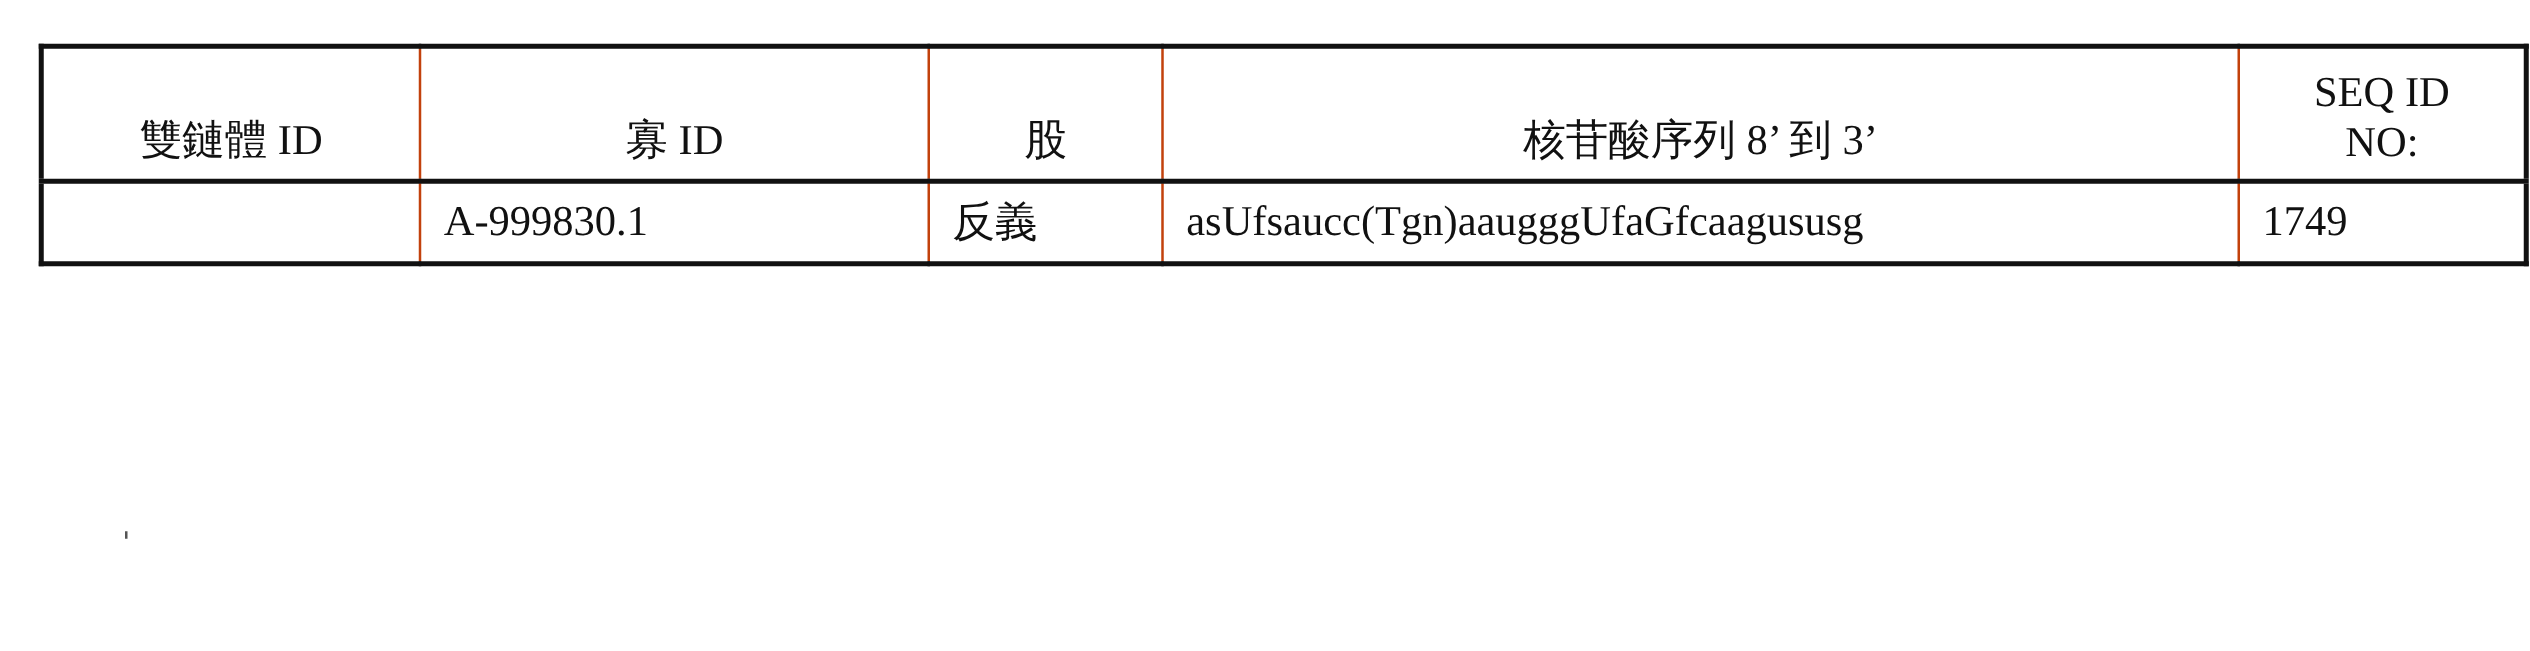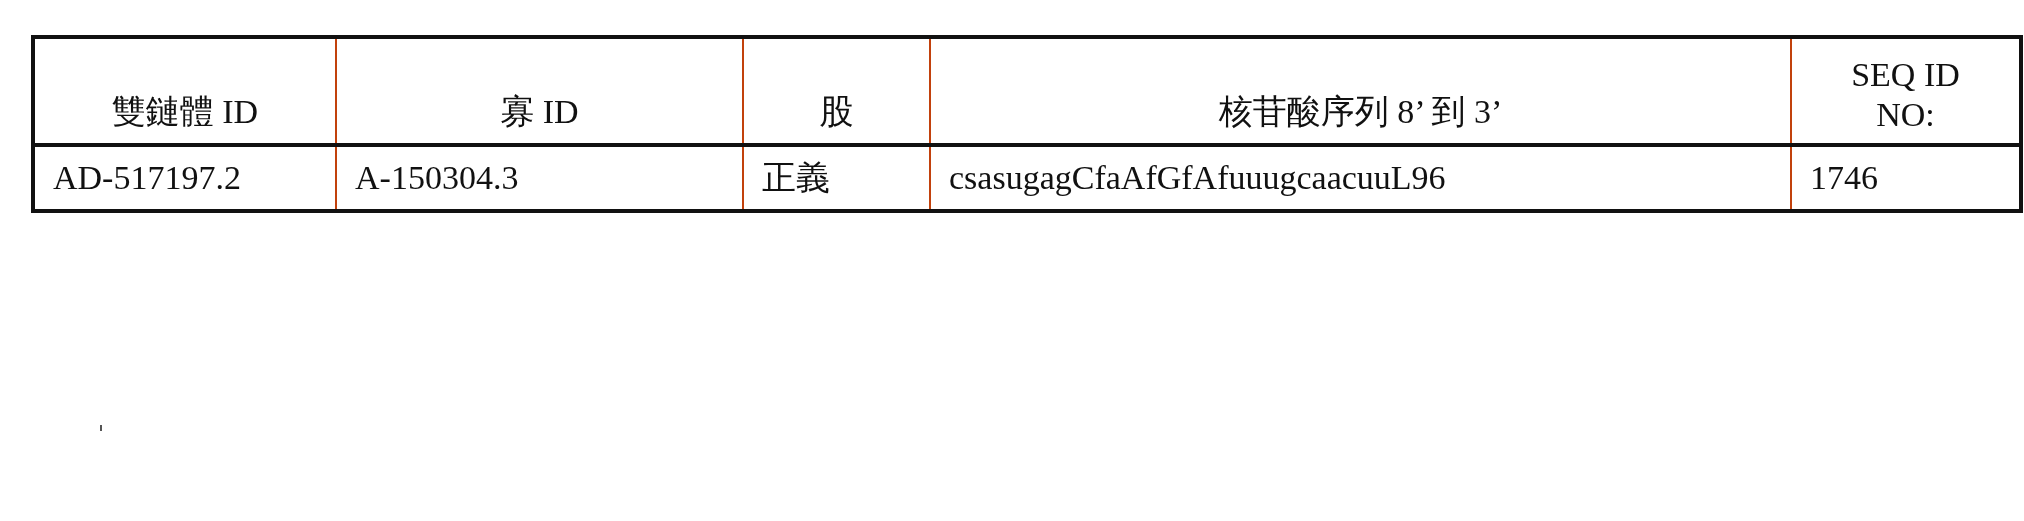--- a/index.html
+++ b/index.html
@@ -41,22 +41,22 @@
       <th>股</th>
       <th>核苷酸序列 8’ 到 3’</th>
       <th class="seqid">
         <div>SEQ ID</div>
         <div>NO:</div>
       </th>
     </tr>
   </thead>
   <tbody>
     <tr>
-      <td class="duplex">AD-517197.2</td>
-      <td class="oligo">A-150304.3</td>
-      <td class="strand">正義</td>
-      <td>csasugagCfaAfGfAfuuugcaacuuL96</td>
-      <td class="seq-num">1746</td>
+      <td class="duplex"></td>
+      <td class="oligo">A-999830.1</td>
+      <td class="strand">反義</td>
+      <td>asUfsaucc(Tgn)aaugggUfaGfcaagususg</td>
+      <td class="seq-num">1749</td>
     </tr>
   </tbody>
 </table>
 
 <div class="stray"></div>
 
 </body></html>

